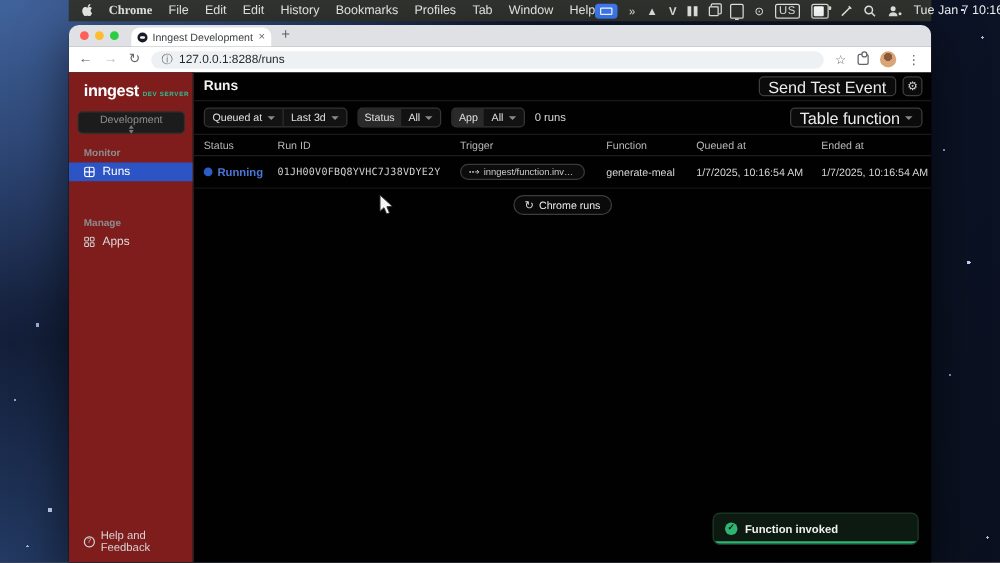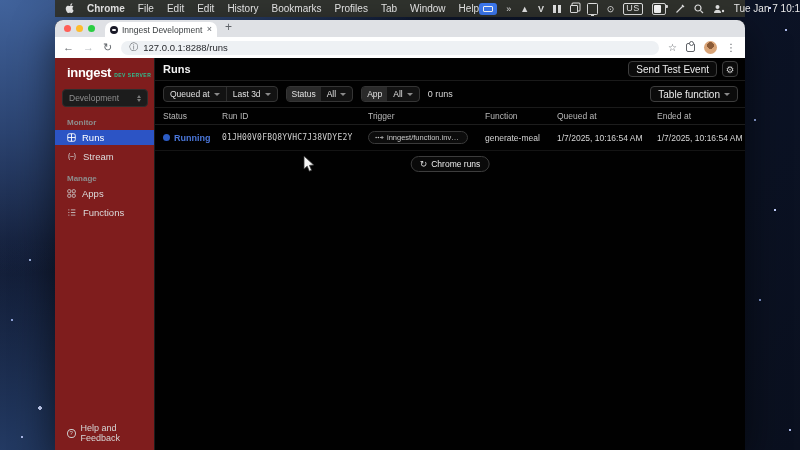--- a/index.html
+++ b/index.html
@@ -26,21 +26,21 @@
 
   
   .menubar {
     left:55px; top:0; width:690px; height:17px;
     background:rgba(50,52,46,0.96);
     display:flex; align-items:center; justify-content:space-between;
     padding:0 10px; color:#ececec; font-size:10px;
   }
   .mb-left { display:flex; align-items:center; gap:13px; }
   .mb-left .item { white-space:nowrap; }
-  .mb-chrome { font-weight:700; }
+  .mb-chrome { font-weight:700;font-family:Liberation Serif, serif; }
   .mb-right { display:flex; align-items:center; gap:9px; }
   .mb-right .st { display:inline-flex; align-items:center; justify-content:center; height:12px; color:#e8e8e8; font-size:9px; }
   .share-ind { width:18px; height:12px; background:#3e7bf5; border-radius:3px; display:inline-flex; align-items:center; justify-content:center; }
   .share-ind i { display:block; width:10px; height:6px; border:1px solid #fff; border-radius:1px; }
   .kbd-badge { border:1px solid #e8e8e8; border-radius:2px; font-size:6px; padding:0 2px; height:10px; line-height:9px; letter-spacing:.5px; }
   .battery { position:relative; width:14px; height:7px; border:1px solid #dedede; border-radius:2px; }
   .battery i { position:absolute; left:1px; top:1px; bottom:1px; width:65%; background:#fff; border-radius:1px; }
   .battery::after { content:""; position:absolute; right:-3px; top:1.5px; width:2px; height:3px; background:#dedede; border-radius:0 1px 1px 0; }
   .disp { width:11px; height:8px; border:1px solid #e8e8e8; border-radius:1.5px; position:relative; }
   .disp::after { content:""; position:absolute; left:3px; right:3px; bottom:-2px; height:1px; background:#e8e8e8; }
@@ -85,39 +85,39 @@
 
   
   .app { position:absolute; left:0; top:38px; width:690px; height:392px; background:#010101; color:#e3e3e3; }
   .sidebar { position:absolute; left:0; top:0; width:100px; height:100%; background:#7f1d1d; border-right:1px solid #1c1c1c; }
   .logo-row { position:absolute; left:12px; top:7px; display:flex; align-items:baseline; gap:3px; }
   .logo { font-size:13px; font-weight:700; color:#fff; letter-spacing:-0.3px; }
   .env { font-size:5px; font-weight:700; color:#2fbf8f; letter-spacing:.5px; }
   .ws-select {
     position:absolute; left:7px; top:31px; width:86px; height:18px;
     background:#1c1c1c; border:1px solid #2e2e2e; border-radius:4px;
-    display:flex; align-items:center; justify-content:space-between; padding:0 6px;
+    display:flex; align-items:center; justify-content:space-between; padding:0 6px;flex-direction:column;
   }
   .ws-select .lbl { font-size:8.5px; color:#8f8f8f; }
   .updown { display:flex; flex-direction:column; gap:1px; }
   .updown i { display:block; width:0; height:0; border-left:2.5px solid transparent; border-right:2.5px solid transparent; }
   .updown .up { border-bottom:3px solid #7a7a7a; }
   .updown .dn { border-top:3px solid #7a7a7a; }
   .sec-label { position:absolute; left:12px; font-size:8px; color:#8d8d8d;font-weight:bold; }
   .side-item { position:absolute; left:0; width:100%; height:15px; display:flex; align-items:center; gap:6px; padding-left:12px; font-size:9.5px; color:#dcdcdc; }
   .side-item.active { background:#2c54c5; color:#fff; }
   .side-item svg { flex:none; }
   .side-footer { position:absolute; left:12px; bottom:7px; display:flex; align-items:center; gap:5px; font-size:9px; color:#d6d6d6; }
   .q-ic { width:9px; height:9px; border:1px solid #cfcfcf; border-radius:50%; font-size:6px; line-height:7px; text-align:center; color:#cfcfcf; }
 
   .content { position:absolute; left:100px; top:0; width:590px; height:100%; }
   .page-head { position:absolute; left:0; top:0; width:100%; height:23px; border-bottom:1px solid #1a1a1a; display:flex; align-items:center; justify-content:space-between; padding:0 7px 0 8px; }
   .page-title { font-size:11px; font-weight:600; color:#f2f2f2; }
   .head-right { display:flex; align-items:center; gap:5px; }
-  .btn { background:#0b0b0b; border:1px solid #3d3d3d; border-radius:4px; color:#ececec; font-size:10px; height:16px; display:inline-flex; align-items:center; padding:0 7px; font-family:inherit; }
+  .btn { background:#0b0b0b; border:1px solid #3d3d3d; border-radius:4px; color:#ececec; font-size:13px; height:16px; display:inline-flex; align-items:center; padding:0 7px; font-family:inherit; }
   .icon-btn { width:16px; justify-content:center; padding:0; font-size:9.5px; color:#cfcfcf; }
 
   .filterbar { position:absolute; left:0; top:23px; width:100%; height:27px; border-bottom:1px solid #1a1a1a; display:flex; align-items:center; gap:8px; padding:0 7px 0 8px; }
   .pill { display:flex; align-items:center; height:16px; border:1px solid #353535; border-radius:4px; background:#121212; overflow:hidden; }
   .pill .seg { display:flex; align-items:center; gap:4px; padding:0 6px; font-size:8.5px; color:#e0e0e0; height:100%; }
   .pill .seg + .seg { border-left:1px solid #2e2e2e; }
   .chip { background:#2a2a2a; font-size:8.5px; color:#e0e0e0; padding:0 5px; height:100%; display:flex; align-items:center; }
   .chev { width:0; height:0; border-left:3px solid transparent; border-right:3px solid transparent; border-top:3.5px solid #8a8a8a; }
   .runs-count { font-size:9px; color:#d8d8d8; }
   .fb-spacer { flex:1; }
@@ -262,46 +262,29 @@
           </span>
       </div>
       <div class="sec-label" style="top:60px;">Monitor</div>
       <div class="side-item active" style="top:72px;">
         <svg width="9" height="9" viewBox="0 0 12 12">
             <rect x="1" y="1" width="10" height="10" rx="2" stroke="#fff" stroke-width="1.2" fill="none"></rect>
             <path d="M1 6 h10 M6 1 v10" stroke="#fff" stroke-width="1.2"></path>
           </svg>
         <span>Runs</span>
       </div>
-      <div class="side-item" style="top:91px;">
-        <svg width="10" height="9" viewBox="0 0 12 12">
-            <path d="M3 1.5 C1.3 3.2 1.3 8.8 3 10.5" stroke="#cfcfcf" stroke-width="1.1" fill="none"></path>
-            <path d="M9 1.5 C10.7 3.2 10.7 8.8 9 10.5" stroke="#cfcfcf" stroke-width="1.1" fill="none"></path>
-            <circle cx="4.6" cy="6" r="0.8" fill="#cfcfcf"></circle>
-            <circle cx="6" cy="6" r="0.8" fill="#cfcfcf"></circle>
-            <circle cx="7.4" cy="6" r="0.8" fill="#cfcfcf"></circle>
-          </svg>
-        <span>Stream</span>
-      </div>
       <div class="sec-label" style="top:116px;">Manage</div>
       <div class="side-item" style="top:128px;">
         <svg width="9" height="9" viewBox="0 0 12 12">
             <rect x="1" y="1" width="4" height="4" rx="1" stroke="#cfcfcf" stroke-width="1.1" fill="none"></rect>
             <rect x="7" y="1" width="4" height="4" rx="1" stroke="#cfcfcf" stroke-width="1.1" fill="none"></rect>
             <rect x="1" y="7" width="4" height="4" rx="1" stroke="#cfcfcf" stroke-width="1.1" fill="none"></rect>
             <rect x="7" y="7" width="4" height="4" rx="1" stroke="#cfcfcf" stroke-width="1.1" fill="none"></rect>
           </svg>
         <span>Apps</span>
-      </div>
-      <div class="side-item" style="top:147px;">
-        <svg width="10" height="9" viewBox="0 0 12 12">
-            <path d="M4.5 2.5 h6 M4.5 6 h6 M4.5 9.5 h6" stroke="#cfcfcf" stroke-width="1.1"></path>
-            <path d="M1 2.5 l1.5 0 M1 6 l1.5 0 M1 9.5 l1.5 0" stroke="#cfcfcf" stroke-width="1.1"></path>
-          </svg>
-        <span>Functions</span>
       </div>
       <div class="side-footer">
         <span class="q-ic">?</span>
         <span>Help and Feedback</span>
       </div>
     </aside>
 
     <main class="content">
 
       <div class="page-head">
@@ -373,20 +356,25 @@
         <span class="td" style="font-size:8.5px;">generate-meal</span>
         <span class="td" style="font-size:8.5px;">1/7/2025, 10:16:54 AM</span>
         <span class="td" style="font-size:8.5px;">1/7/2025, 10:16:54 AM</span>
       </div>
 
       <button class="refresh-btn">
         <span class="refresh-ic">↻</span>
         <span>Chrome runs</span>
       </button>
 
+      <div class="toast">
+        <span class="check">✓</span>
+        <span class="msg">Function invoked</span>
+        <span class="prog"></span>
+      </div>
 
     </main>
   </div>
 </div>
 
 <svg class="abs cursor" width="12" height="18" viewBox="0 0 12 18">
   <path d="M1 1 L1 14 L4.2 11.2 L6.3 16.2 L8.6 15.2 L6.5 10.4 L10.8 10 Z" fill="#f5f5f5" stroke="#333" stroke-width="0.8"></path>
 </svg>
 
 </body></html>

